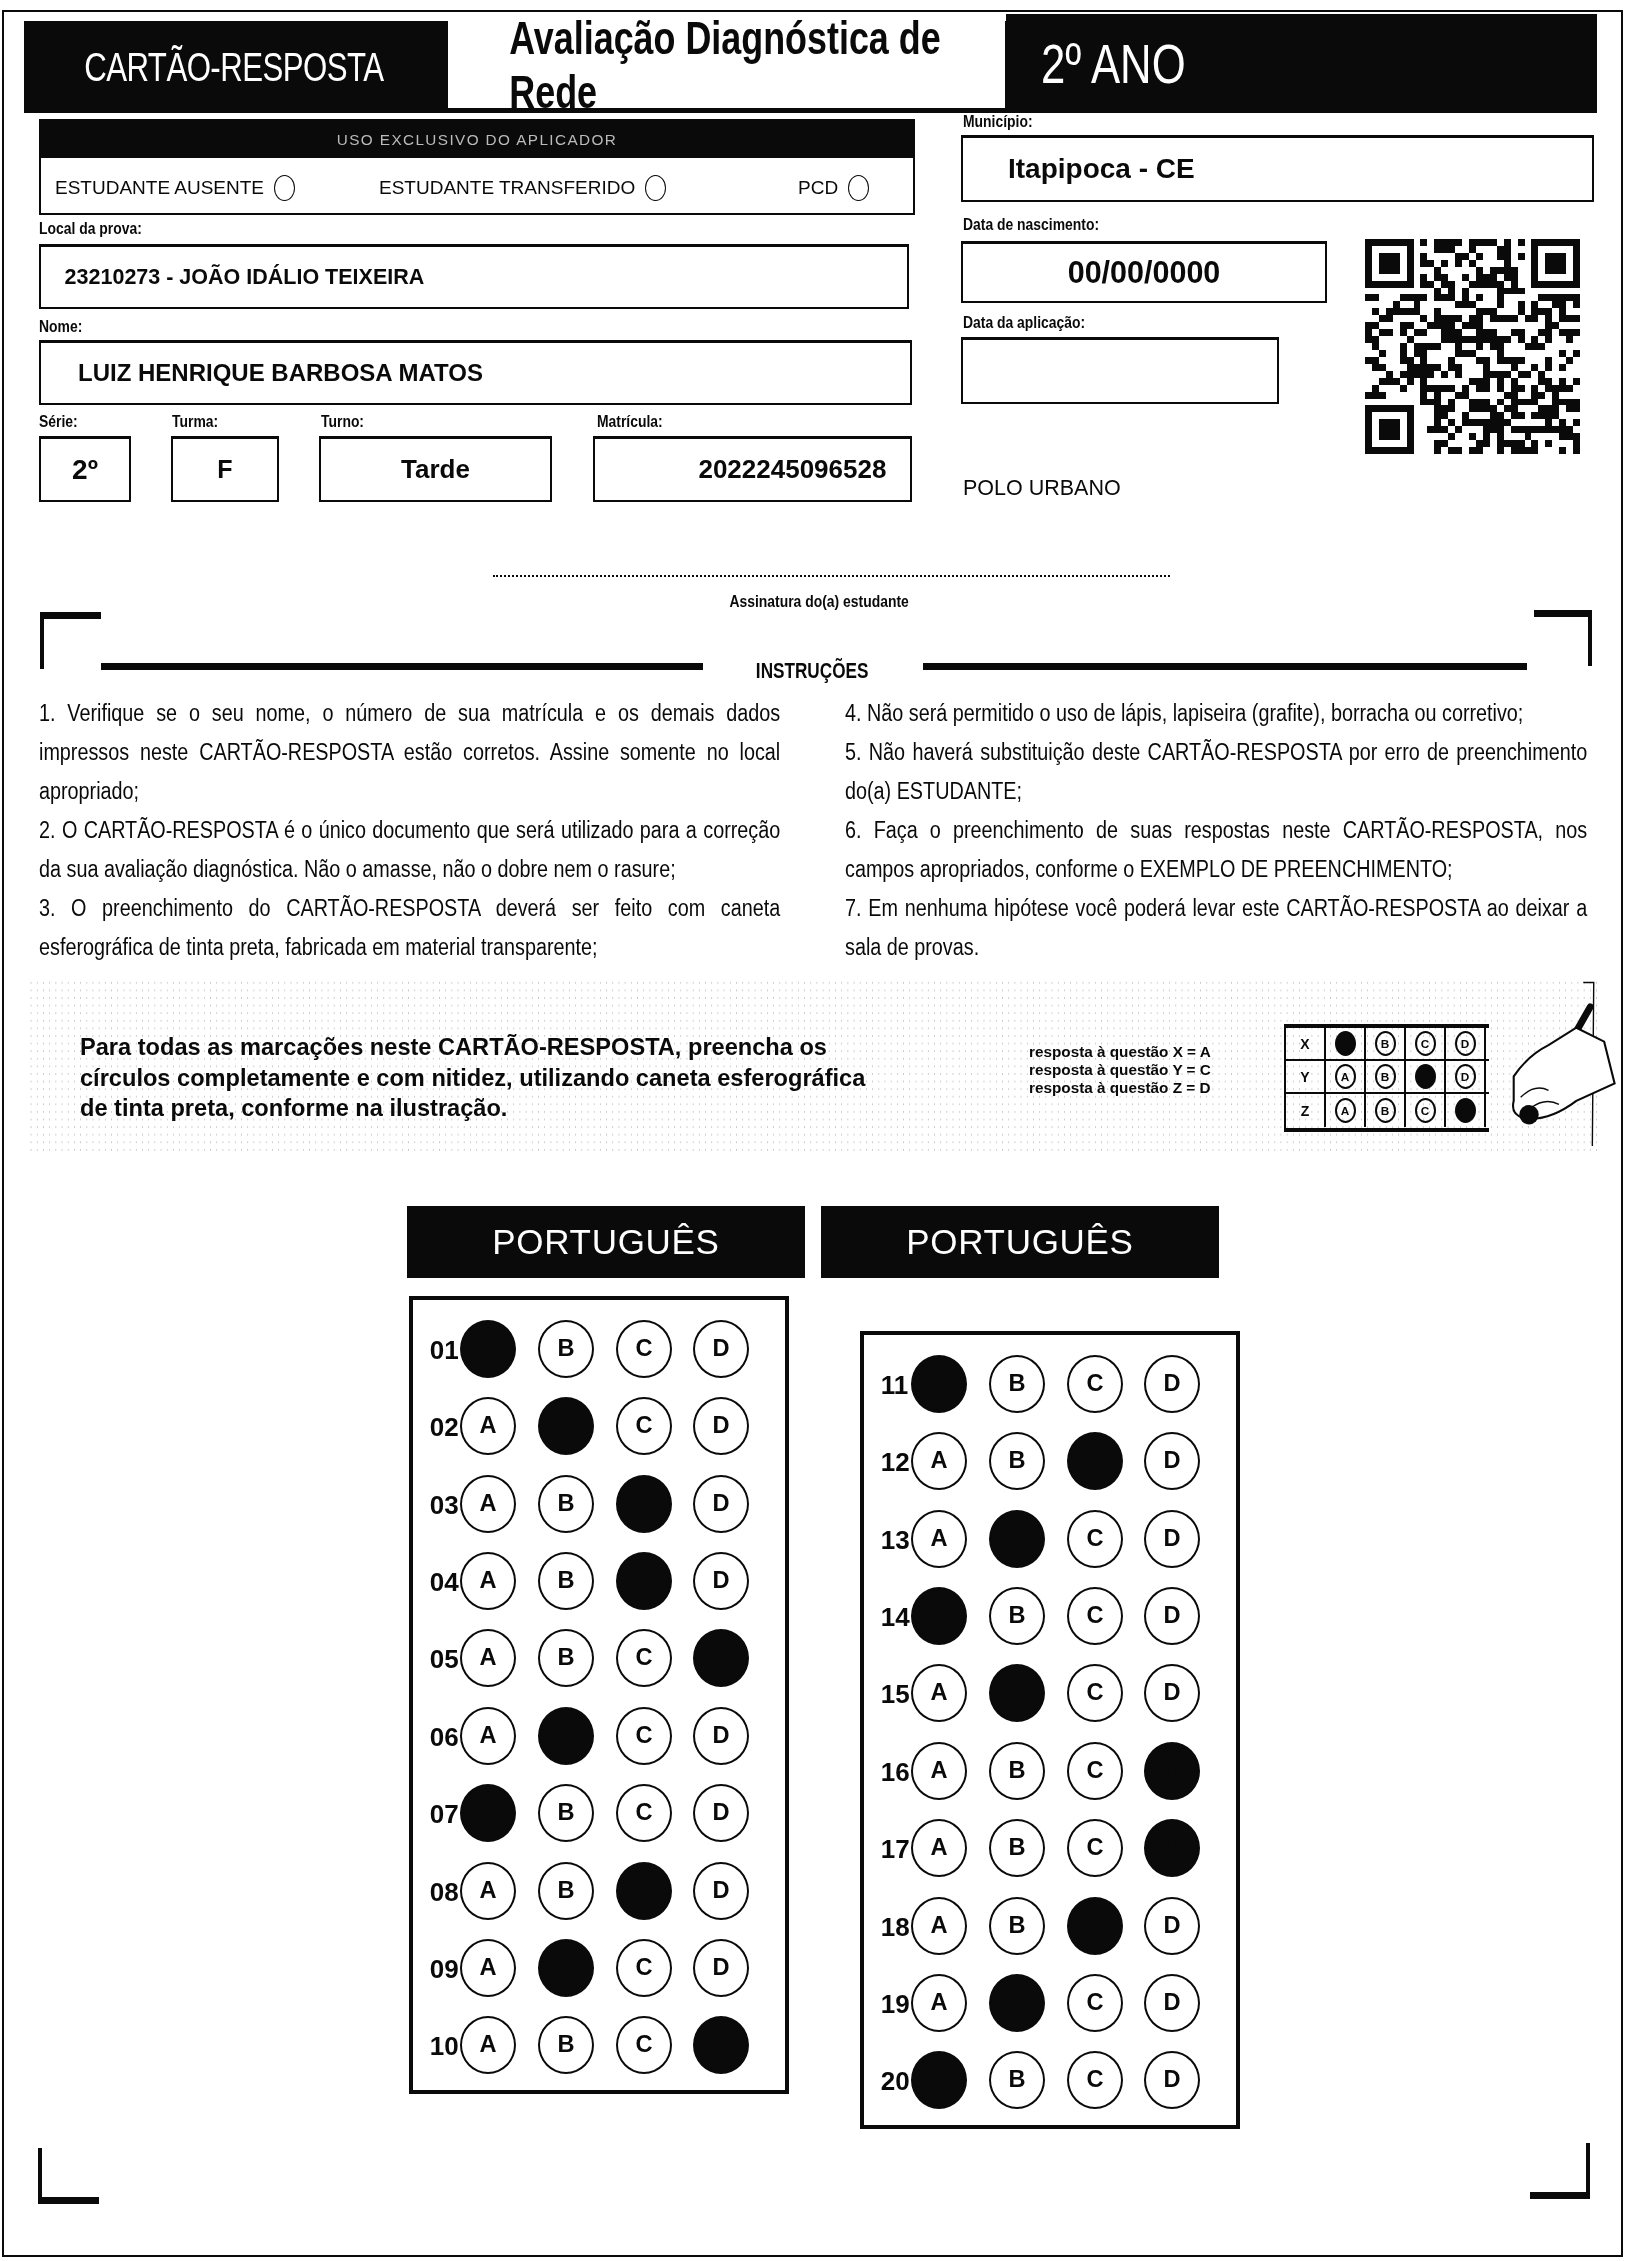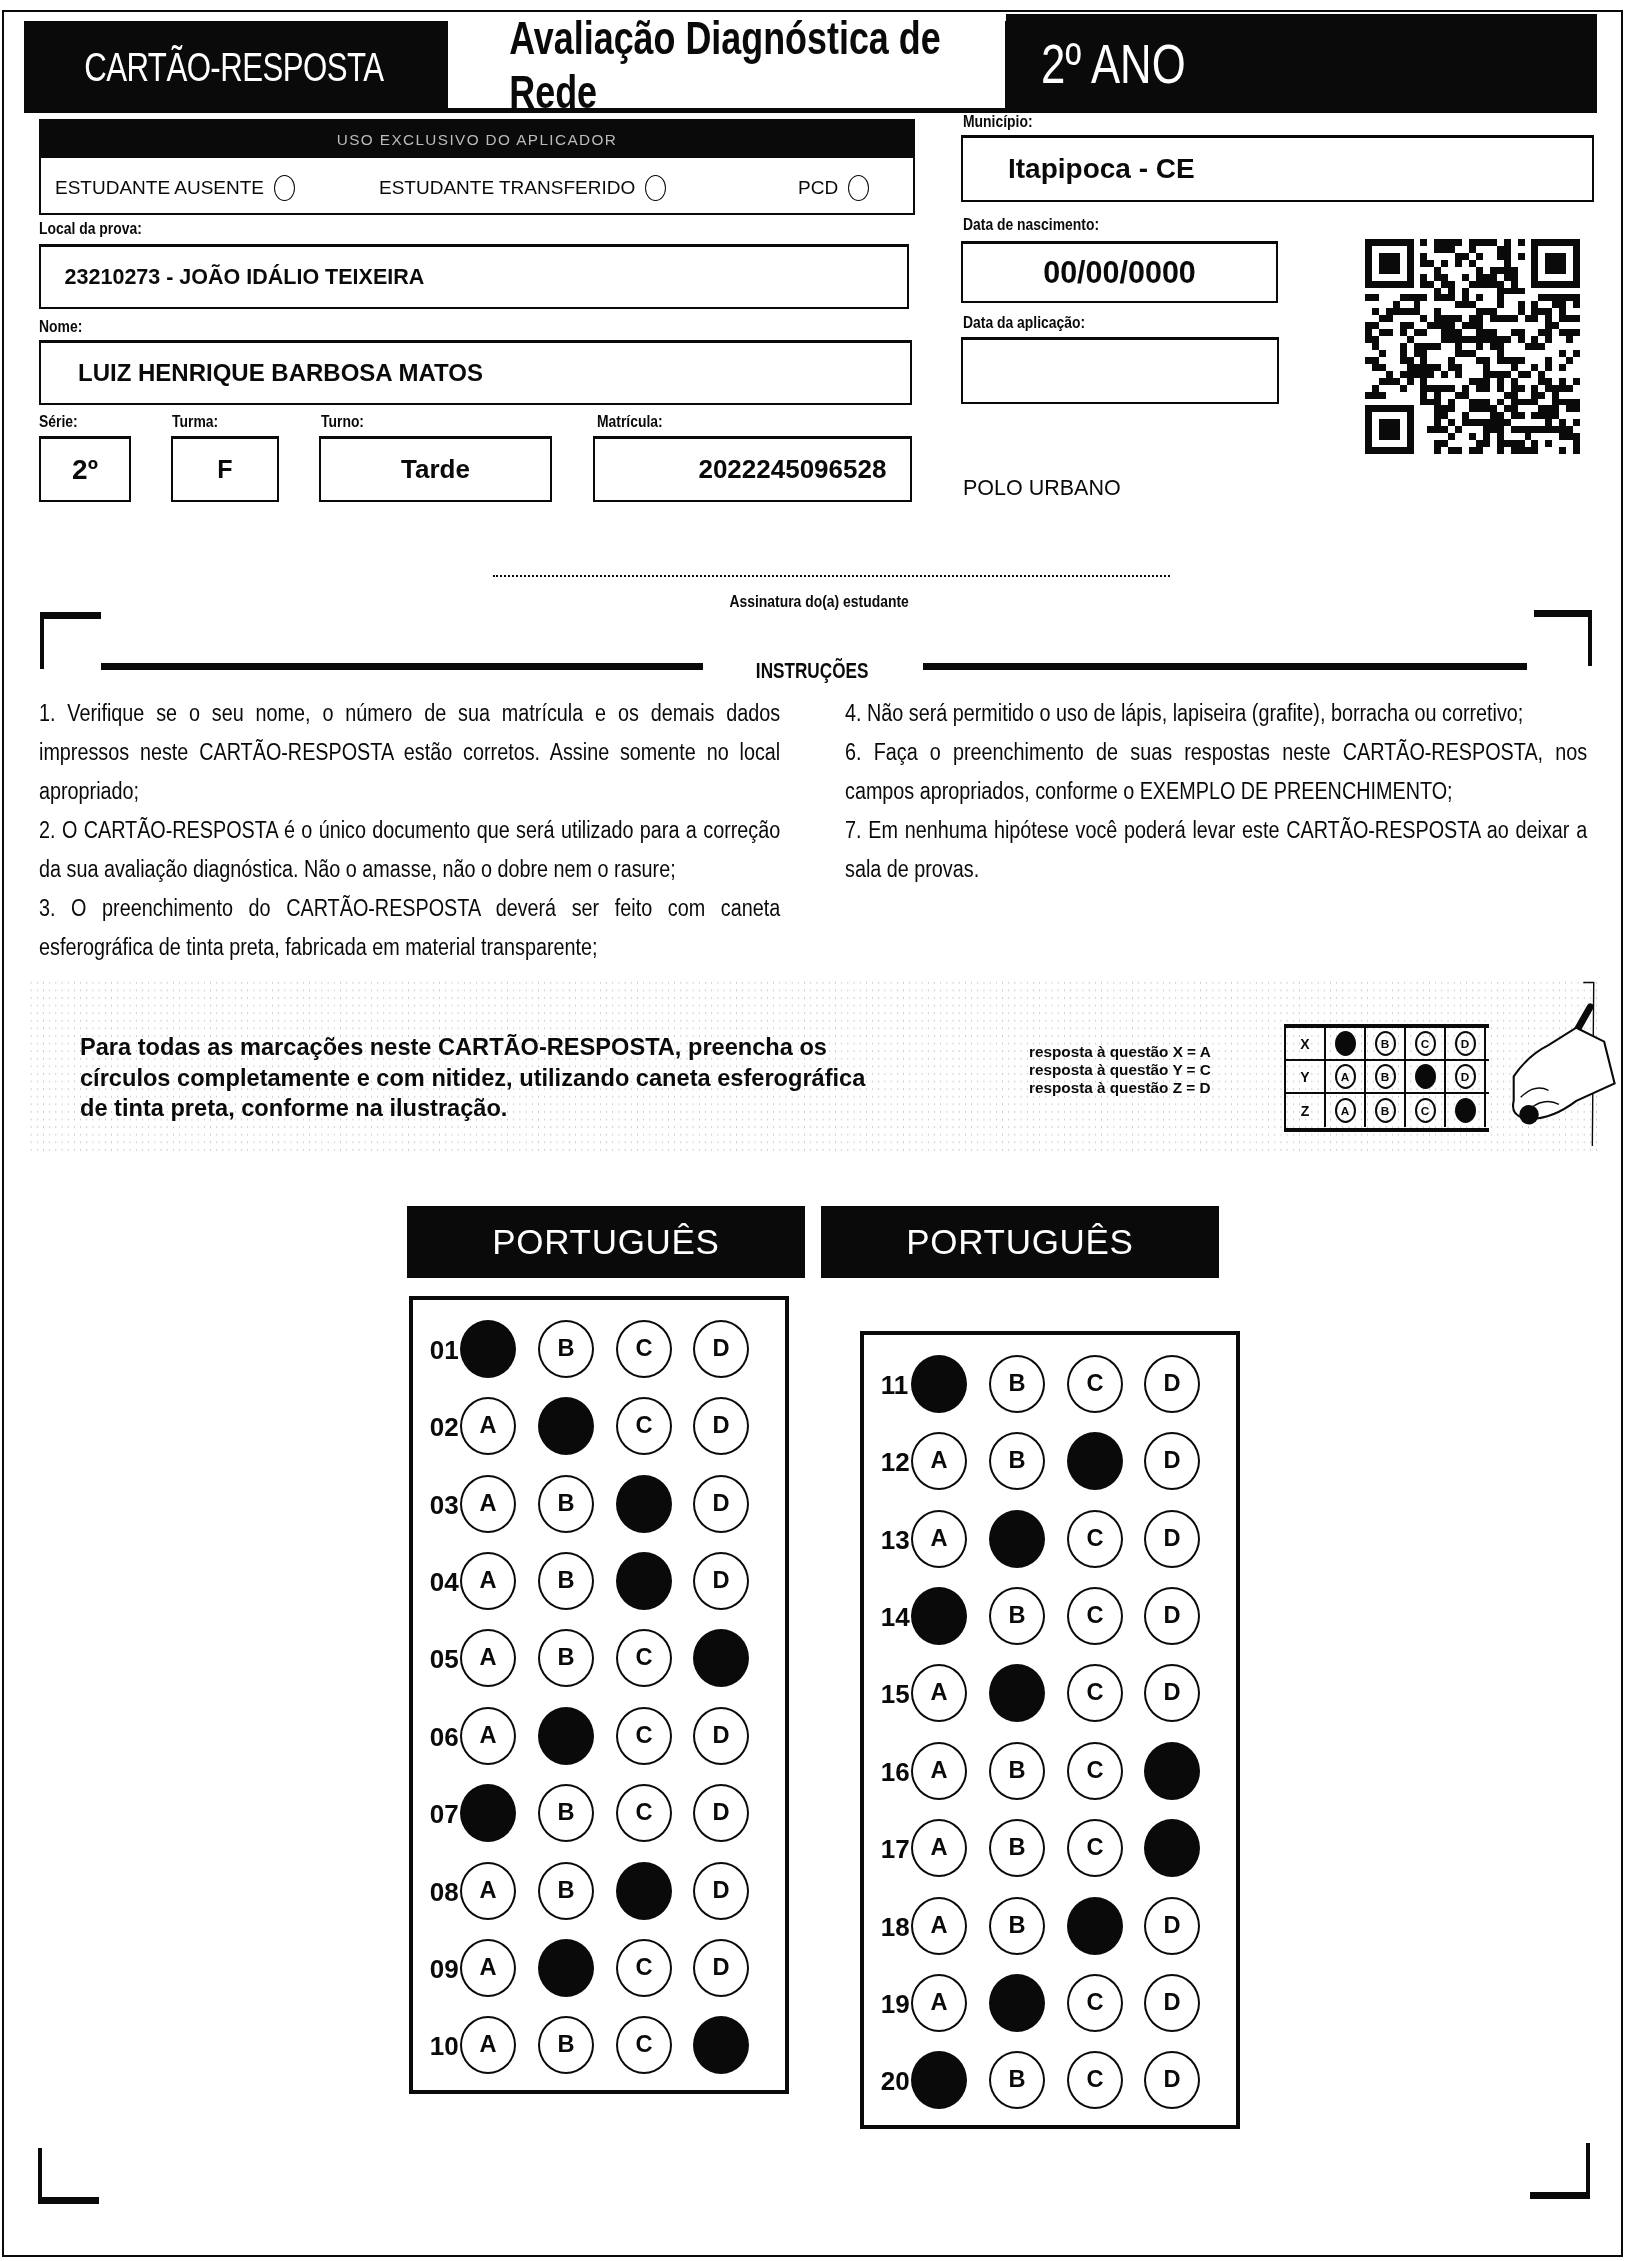--- a/index.html
+++ b/index.html
@@ -141,21 +141,21 @@
 <div class="field-box" style="left:593px; top:436px; width:319px; height:66px; justify-content:flex-end; padding-right:23.6px; font-size:26px;">
   <span>2022245096528</span>
 </div>
 
 <div class="field-label" style="left:963px; top:111px;"><span>Município:</span></div>
 <div class="field-box" style="left:961px; top:135px; width:633px; height:67px; padding-left:45px; font-size:28px;">
   <span>Itapipoca - CE</span>
 </div>
 
 <div class="field-label" style="left:963px; top:214px;"><span>Data de nascimento:</span></div>
-<div class="field-box" style="left:961px; top:241px; width:317px; height:62px; justify-content:center; font-size:30.5px;">
+<div class="field-box" style="left:961px; top:241px; width:366px; height:62px; justify-content:center; font-size:30.5px;">
   <span>00/00/0000</span>
 </div>
 
 <div class="field-label" style="left:963px; top:312px;"><span>Data da aplicação:</span></div>
 <div class="field-box" style="left:961px; top:337px; width:318px; height:67px; justify-content:center; font-size:28px;">
   <span></span>
 </div>
 
 <svg class="qr" id="qr" viewBox="0 0 31 31" shape-rendering="crispEdges">
     <rect x="0" y="0" width="1" height="1" fill="#0a0a0a"></rect>
@@ -657,20 +657,21 @@
 <div class="instr-title"><span>INSTRUÇÕES</span></div>
 <div class="instr-bar" style="left:923px; width:604px;"></div>
 
 <div class="instr-col" style="left:39px; width:743px;">
   <p><span>1. Verifique se o seu nome, o número de sua matrícula e os demais dados impressos neste CARTÃO-RESPOSTA estão corretos. Assine somente no local apropriado;</span></p>
   <p><span>2. O CARTÃO-RESPOSTA é o único documento que será utilizado para a correção da sua avaliação diagnóstica. Não o amasse, não o dobre nem o rasure;</span></p>
   <p><span>3. O preenchimento do CARTÃO-RESPOSTA deverá ser feito com caneta esferográfica de tinta preta, fabricada em material transparente;</span></p>
 </div>
 <div class="instr-col" style="left:845px; width:744px;">
   <p><span>4. Não será permitido o uso de lápis, lapiseira (grafite), borracha ou corretivo;</span></p>
+  <p><span>5. Não haverá substituição deste CARTÃO-RESPOSTA por erro de preenchimento do(a) ESTUDANTE;</span></p>
   <p><span>6. Faça o preenchimento de suas respostas neste CARTÃO-RESPOSTA, nos campos apropriados, conforme o EXEMPLO DE PREENCHIMENTO;</span></p>
   <p><span>7. Em nenhuma hipótese você poderá levar este CARTÃO-RESPOSTA ao deixar a sala de provas.</span></p>
 </div>
 
 <div class="example">
   <div class="example-text">Para todas as marcações neste CARTÃO-RESPOSTA, preencha os círculos completamente e com nitidez, utilizando caneta esferográfica de tinta preta, conforme na ilustração.</div>
   <div class="example-legend">
     <div>resposta à questão X = A</div>
     <div>resposta à questão Y = C</div>
     <div>resposta à questão Z = D</div>

